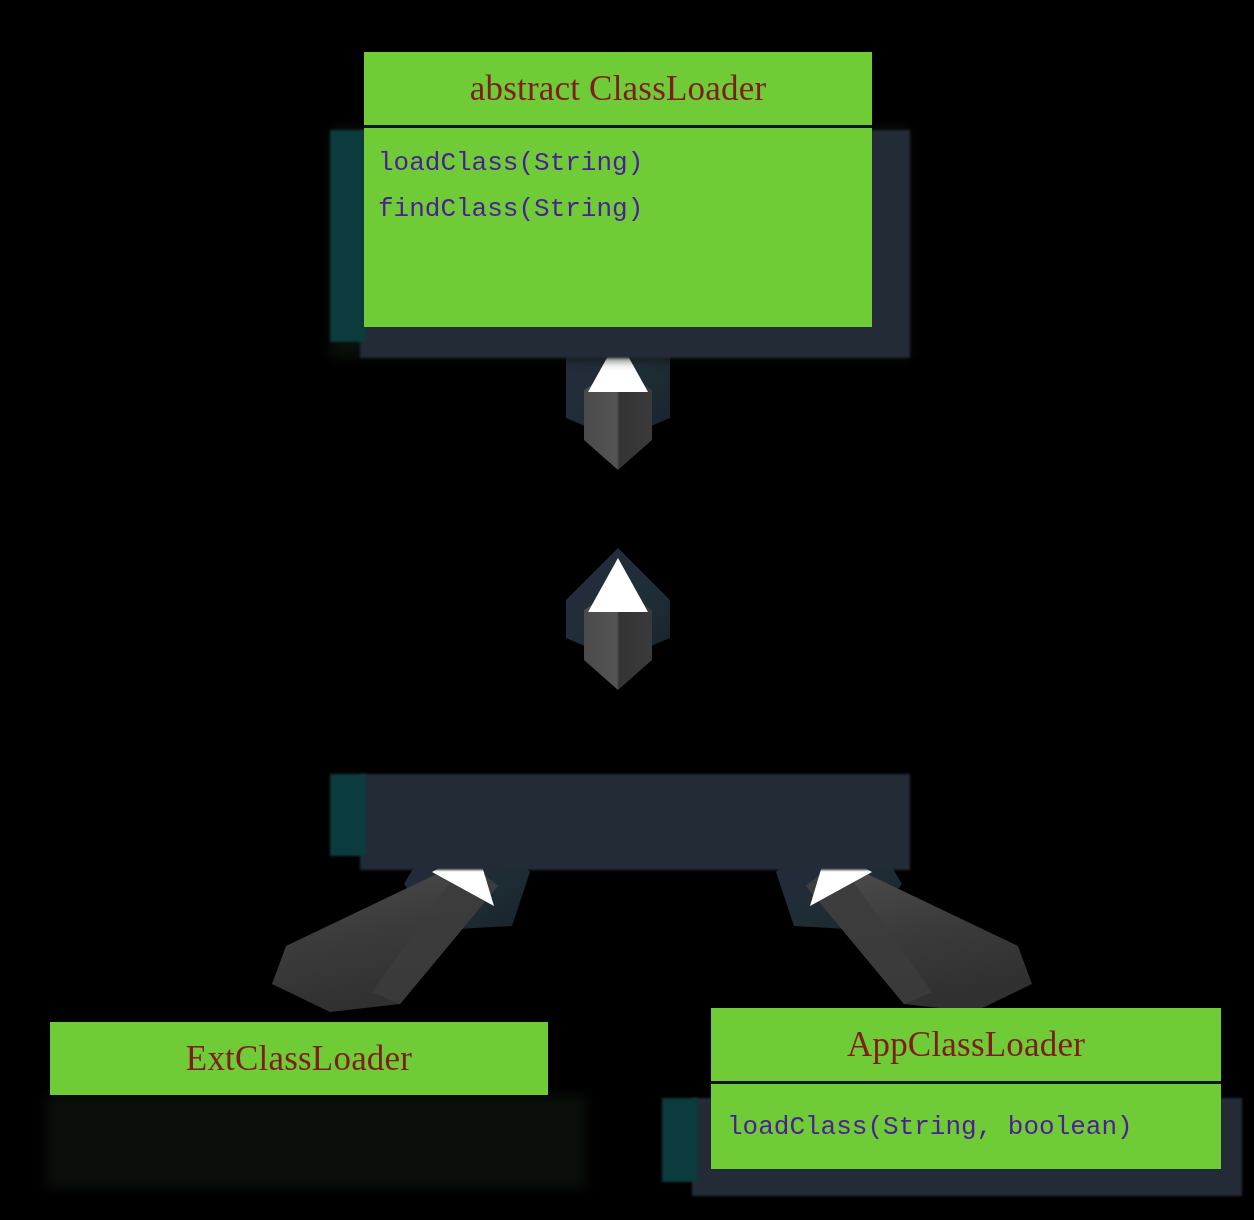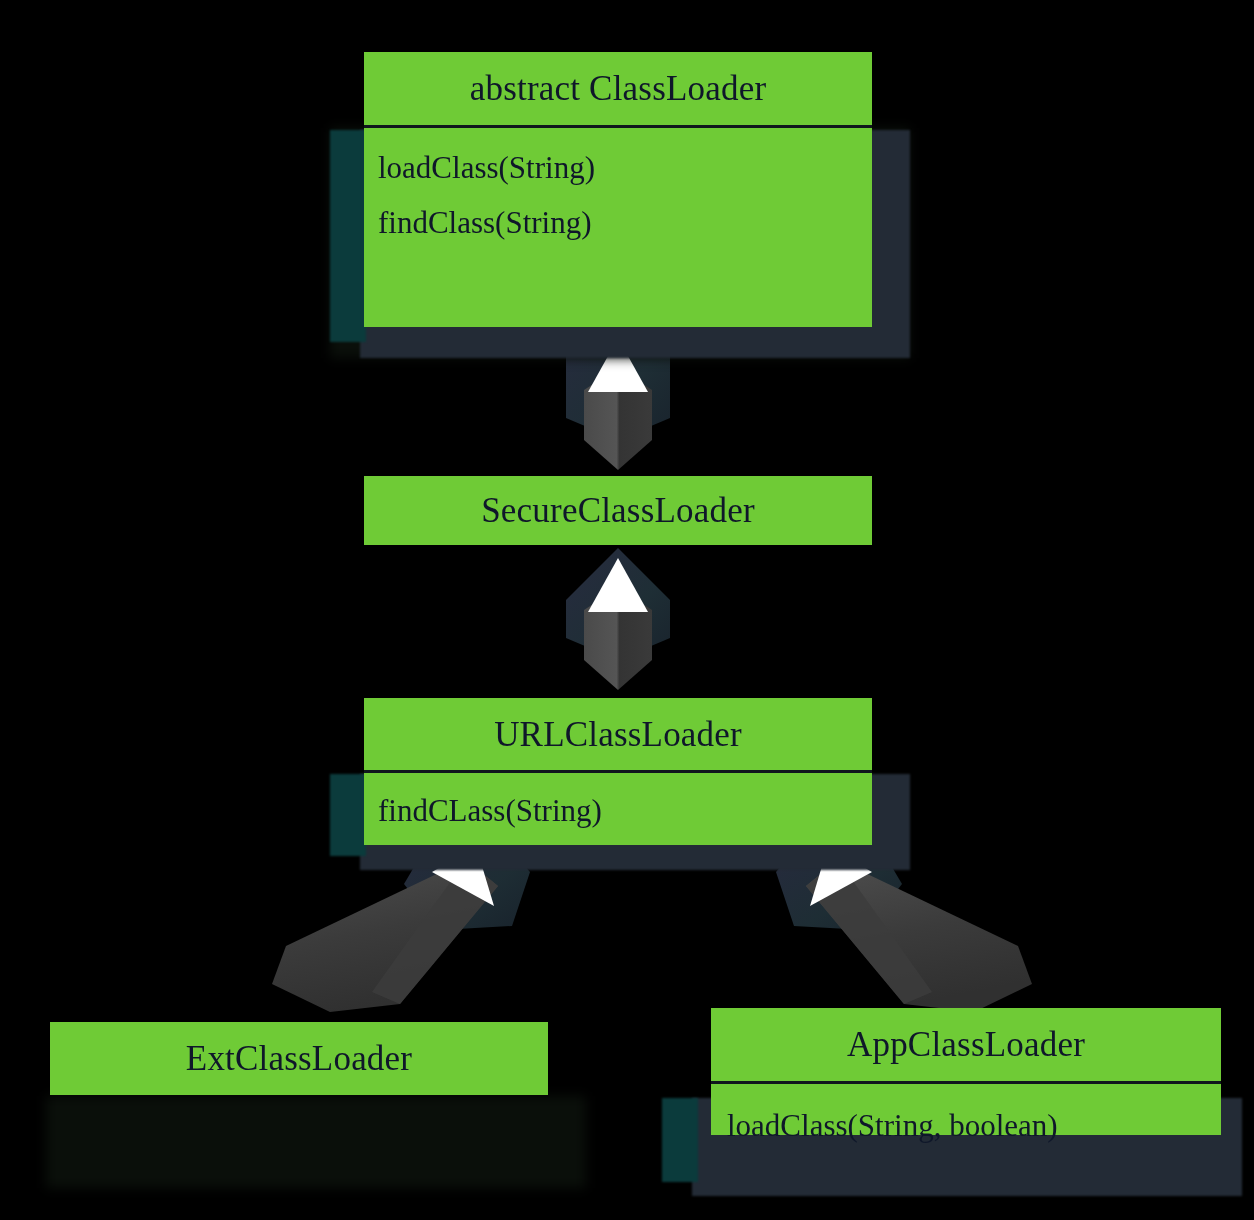--- a/index.html
+++ b/index.html
@@ -28,45 +28,46 @@
 
   
   .uml-class {
     position: absolute;
     box-sizing: border-box;
     z-index: 5;
   }
   .uml-title {
     box-sizing: border-box;
     background: #6FCB36;
-    color: #0f172a;
+    color: #7f1d1d;
     text-align: center;
     font-size: 35px;
     line-height: 1;
     display: flex;
     align-items: center;
     justify-content: center;
     letter-spacing: .2px;
     position: relative;
     z-index: 2;
   }
   .uml-members {
     box-sizing: border-box;
     background: #6FCB36;
     color: #22321a;
     border-top: 3px solid #10171d;
     padding: 12px 0 14px 14px;
     position: relative;
     z-index: 2;
   }
   .uml-member {
-    font-size: 31px;
+    font-size: 26px;
     line-height: 1.78;
     white-space: nowrap;
-    color: #0f172a;
+    color: #4c1d95;
+    font-family: Liberation Mono, monospace;
   }
 
   
   .shadow-navy {
     position: absolute;
     background: #232b36;
     z-index: 1;
     filter: blur(1px);
   }
   .shadow-teal {
@@ -157,35 +158,26 @@
   <div class="shadow-teal" style="left:662px; top:1098px; width:36px; height:84px;"></div>
 
   <div class="uml-class" style="left:364px; top:52px; width:508px;">
     <div class="uml-title" style="height:73px;">abstract ClassLoader</div>
     <div class="uml-members" style="height:202px;">
       <div class="uml-member">loadClass(String)</div>
       <div class="uml-member">findClass(String)</div>
     </div>
   </div>
 
-  <div class="uml-class" style="left:364px; top:476px; width:508px;">
-    <div class="uml-title" style="height:69px;">SecureClassLoader</div>
-  </div>
 
-  <div class="uml-class" style="left:364px; top:698px; width:508px;">
-    <div class="uml-title" style="height:72px;">URLClassLoader</div>
-    <div class="uml-members" style="height:75px; padding-top:10px;">
-      <div class="uml-member">findCLass(String)</div>
-    </div>
-  </div>
 
   <div class="uml-class" style="left:50px; top:1022px; width:498px;">
     <div class="uml-title" style="height:73px;">ExtClassLoader</div>
   </div>
 
   <div class="uml-class" style="left:695px; top:1008px; width:510px;margin-left:16px;">
     <div class="uml-title" style="height:73px;">AppClassLoader</div>
-    <div class="uml-members" style="height:54px; padding-top:14px; padding-left:16px;">
+    <div class="uml-members" style="height:88px; padding-top:20px; padding-left:16px;">
       <div class="uml-member">loadClass(String, boolean)</div>
     </div>
   </div>
 
 </div>
 
 </body></html>

